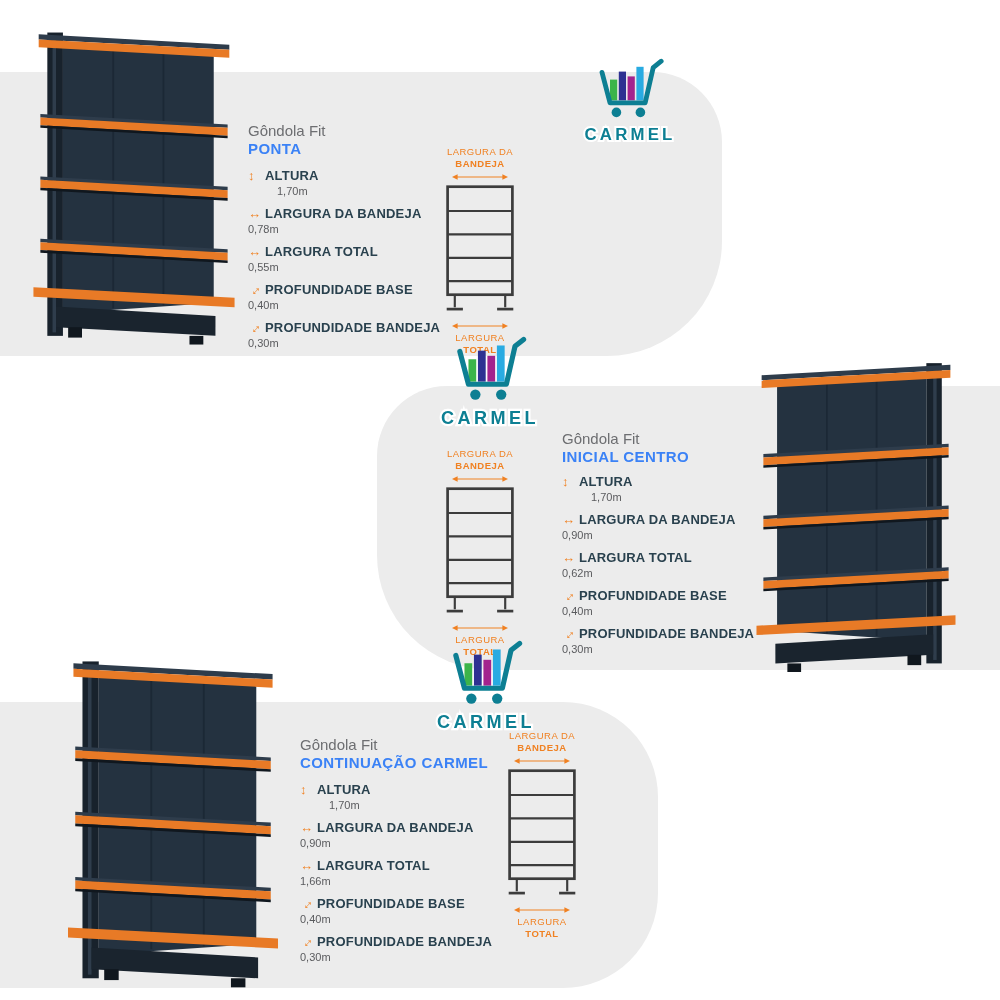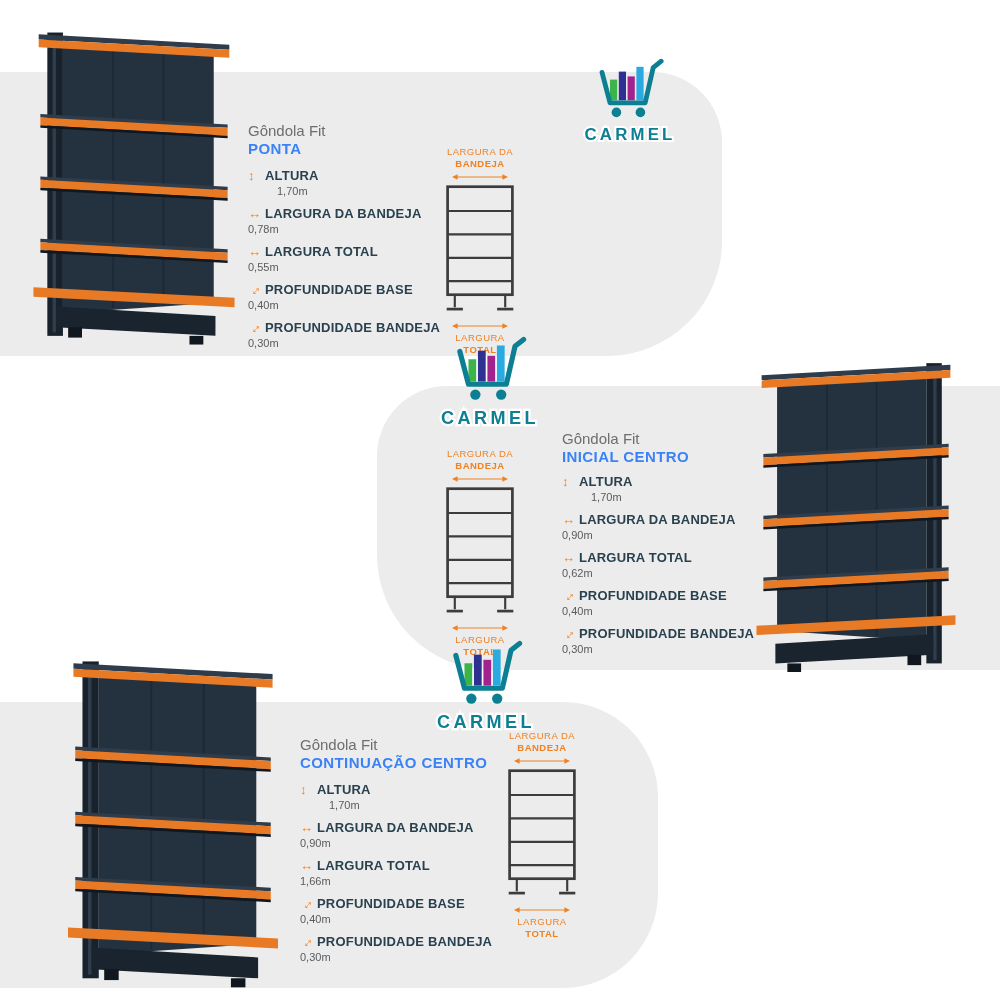--- a/index.html
+++ b/index.html
@@ -270,21 +270,21 @@
         <path d="M30 18 L40 56 L84 56 L94 12 L104 4" fill="none" stroke="#0d7f93" stroke-width="6" stroke-linecap="round" stroke-linejoin="round"></path>
         <circle cx="48" cy="68" r="6" fill="#0d7f93"></circle>
         <circle cx="78" cy="68" r="6" fill="#0d7f93"></circle>
       </g>
       <text x="65" y="102" text-anchor="middle" font-size="21" font-weight="bold" letter-spacing="4" fill="#0d7f93" stroke="#ffffff" stroke-width="5" paint-order="stroke">CARMEL</text>
     </svg>
   </div>
 
   <div class="title-block tb-3">
     <div class="title">Gôndola Fit</div>
-    <div class="subtitle">CONTINUAÇÃO CENTRO</div>
+    <div class="subtitle">CONTINUAÇÃO CARMEL</div>
   </div>
 
   <div class="specs specs-3">
     <div class="spec">
       <div class="spec-head">
           <span class="spec-icon icon-v"></span>
           <span class="spec-label">ALTURA</span>
         </div>
       <div class="spec-value indent">1,70m</div>
     </div>

